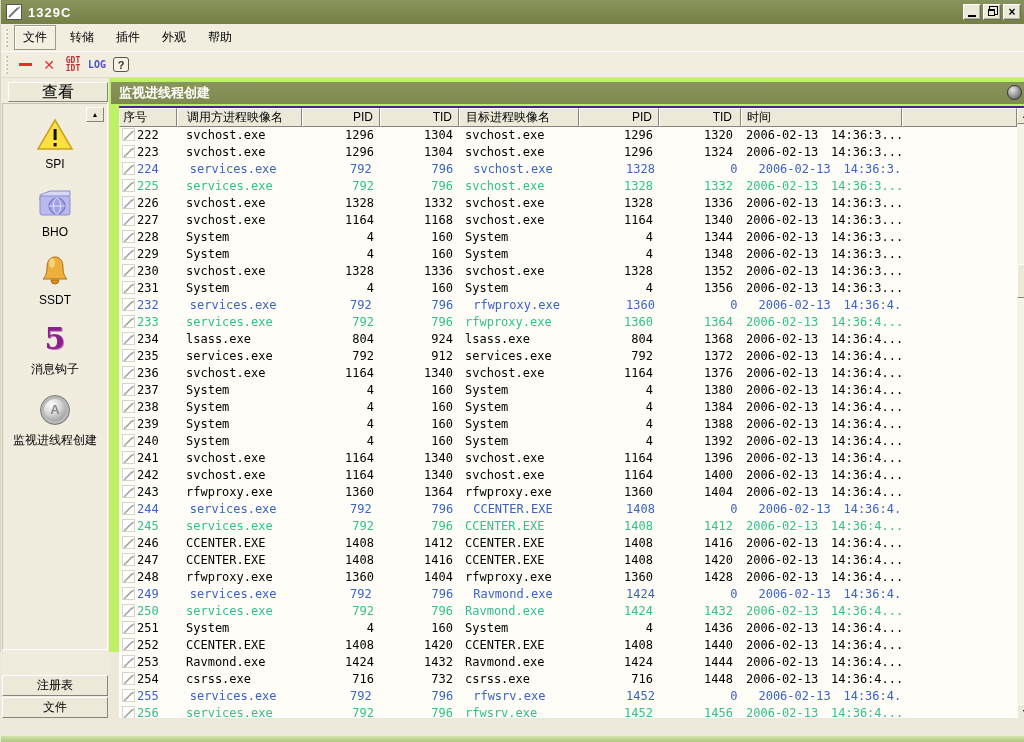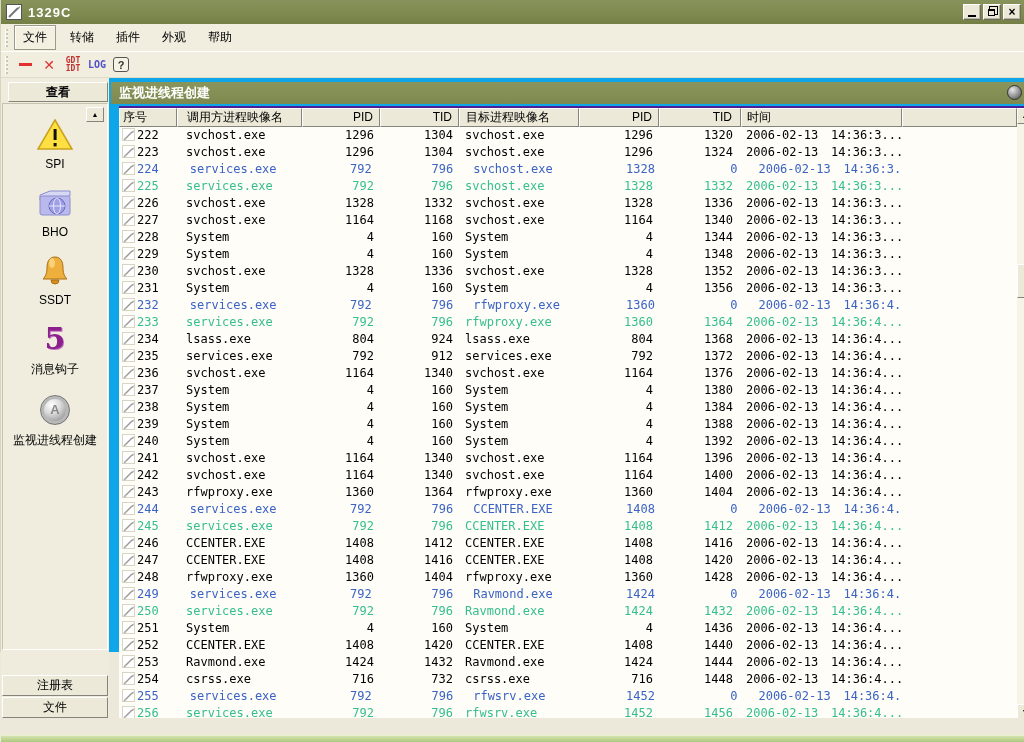--- a/index.html
+++ b/index.html
@@ -1,19 +1,19 @@
 <!DOCTYPE html>
 <html><head>
 <meta charset="utf-8">
 <style>
   * { margin:0; padding:0; box-sizing:border-box; }
   html,body { width:1024px; height:742px; overflow:hidden; }
   body { font-family:"Liberation Sans", sans-serif; font-size:12px; background:#ECE9DA; }
 
-  .window { position:absolute; left:0; top:0; width:1024px; height:652px; background:#0ea5e9; border-left:1px solid #d8d4c0; }
+  .window { position:absolute; left:0; top:0; width:1024px; height:652px; background:#bef264; border-left:1px solid #d8d4c0; }
 
   
   .titlebar { position:absolute; left:0; top:0; width:1024px; height:24px;
     background:linear-gradient(#87935a, #7D894E 60%, #747f45); display:flex; align-items:center; }
   .app-icon { width:16px; height:16px; margin:0 6px 0 5px; background:#fff; border:1px solid #555; position:relative; }
   .app-icon svg { position:absolute; left:0; top:0; }
   .title-text { color:#fff; font-weight:bold; font-size:13px; letter-spacing:1px; }
   .win-buttons { position:absolute; right:4px; top:4px; display:flex; gap:2px; }
   .win-btn { width:18px; height:16px; background:#ECE9D8; border:1px solid; border-color:#fff #6e6e5e #6e6e5e #fff; box-shadow:inset -1px -1px 0 #b8b5a4;
     display:flex; align-items:center; justify-content:center; position:relative; font-size:11px; color:#000; }
@@ -36,21 +36,21 @@
   .icon-minus { width:13px; height:3px; background:#E03030; }
   .icon-x { color:#E03030; font-weight:bold; font-size:14px; font-family:"DejaVu Sans", sans-serif; }
   .icon-gdtidt { color:#C03030; font-family:"DejaVu Sans Mono", monospace; font-size:8px; line-height:8px; font-weight:bold; text-align:left; }
   .icon-log { color:#5252C8; font-family:"DejaVu Sans Mono", monospace; font-size:10px; font-weight:bold; }
   .icon-help { border:1px solid #555; border-radius:3px; background:#F6F3E4; color:#333; font-weight:bold;
     width:16px; height:15px; display:flex; align-items:center; justify-content:center; font-size:11px; }
 
   
   .sidebar { position:absolute; left:0; top:78px; width:108px; height:640px; background:#EFECDD; }
   .side-view-btn { margin:4px 1px 0 7px; height:20px; background:#ECE9D8; border:1px solid; border-color:#fff #84847a #84847a #fff;
-    display:flex; align-items:center; justify-content:center; font-size:12px;font-weight:bold; }
+    display:flex; align-items:center; justify-content:center; font-size:16px; }
   .side-panel { position:absolute; left:1px; right:1px; top:25px; bottom:68px; border:1px solid; border-color:#c6c2ae #fff #fff #c6c2ae;
     background:#F0EDDE; overflow:hidden; }
   .side-scroll-up { position:absolute; right:3px; top:3px; width:18px; height:15px; background:#ECE9D8;
     border:1px solid; border-color:#fff #84847a #84847a #fff; font-size:7px; text-align:center; line-height:13px; color:#000; }
   .side-items { display:flex; flex-direction:column; align-items:center; padding-top:12px; }
   .side-item { display:flex; flex-direction:column; align-items:center; margin-bottom:13px; cursor:default; }
   .side-item .ic { height:38px; display:flex; align-items:center; justify-content:center; }
   .side-item .lbl { margin-top:3px; font-size:12px; color:#000; white-space:nowrap; }
   .round-metal { width:30px; height:30px; border-radius:50%;
     background:radial-gradient(circle at 38% 32%, #ffffff, #d8d8d8 35%, #9a9a9a 70%, #606060 100%);

